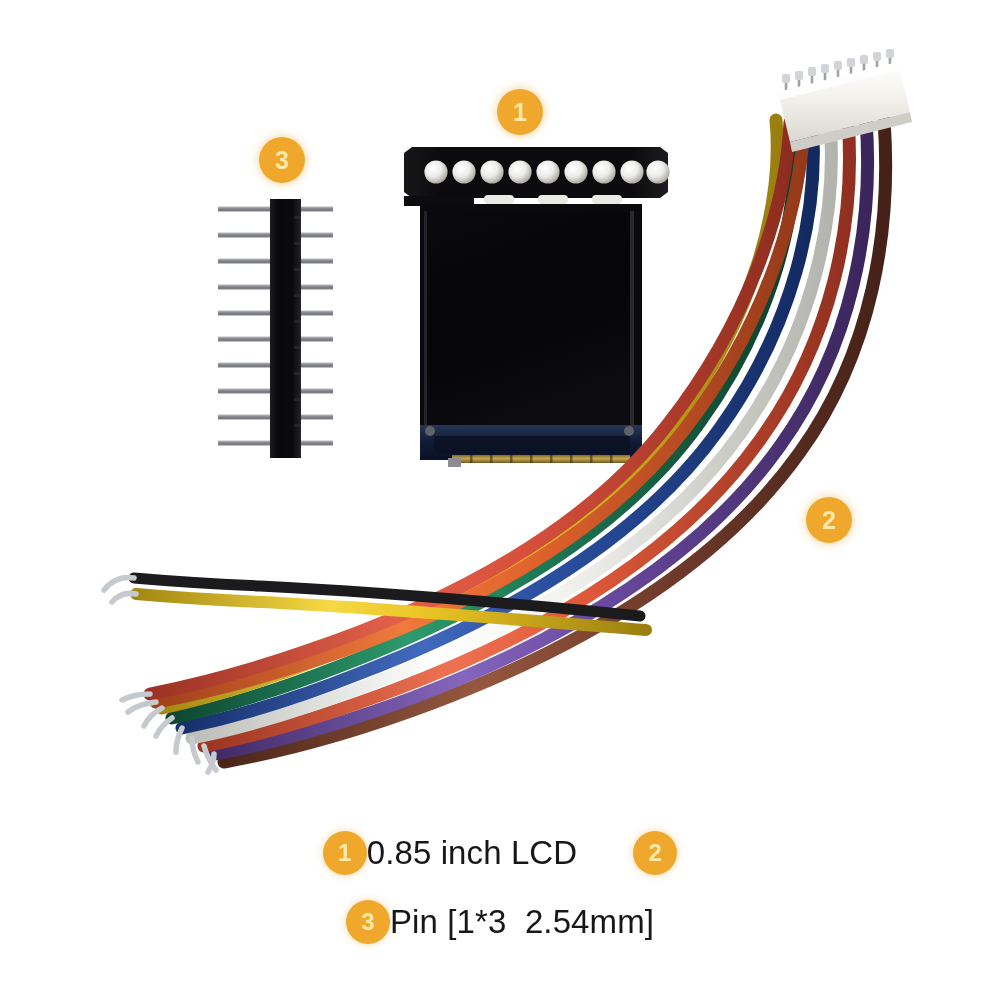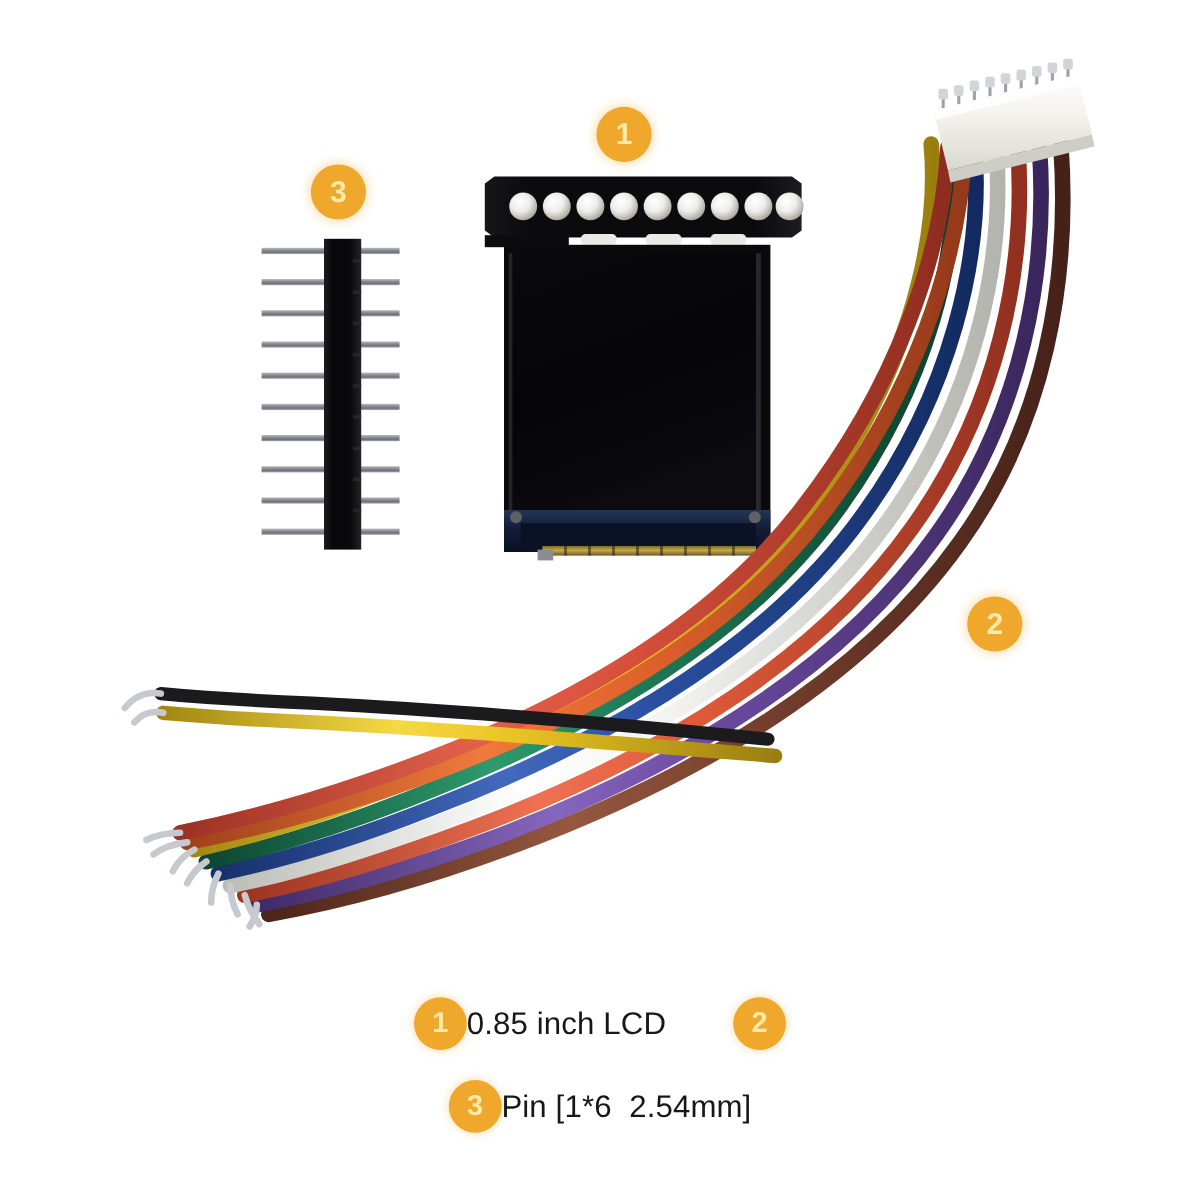--- a/index.html
+++ b/index.html
@@ -85,21 +85,21 @@
     align-items: center;
     justify-content: center;
     font-size: 24px;
     font-weight: bold;
     color: #fdeaa8;
     line-height: 1;
     flex: 0 0 auto;
     user-select: none;
   }
   .legend-label {
-    font-size: 26px;
+    font-size: 33px;
     color: #17171a;
     white-space: pre;
     letter-spacing: 0.1px;
   }
 </style>
 </head>
 <body>
 
 <div id="stage">
 
@@ -371,19 +371,19 @@
         <div class="legend-label">0.85 inch LCD</div>
       </div>
       <div class="legend-item" id="legend-item-2">
         <div class="legend-badge">2</div>
       </div>
     </div>
 
     <div class="legend-row" id="legend-row-2">
       <div class="legend-item" id="legend-item-3">
         <div class="legend-badge">3</div>
-        <div class="legend-label">Pin [1*6  2.54mm]</div>
+        <div class="legend-label">Pin [1*3  2.54mm]</div>
       </div>
     </div>
 
   </div>
 
 </div>
 
 </body></html>

